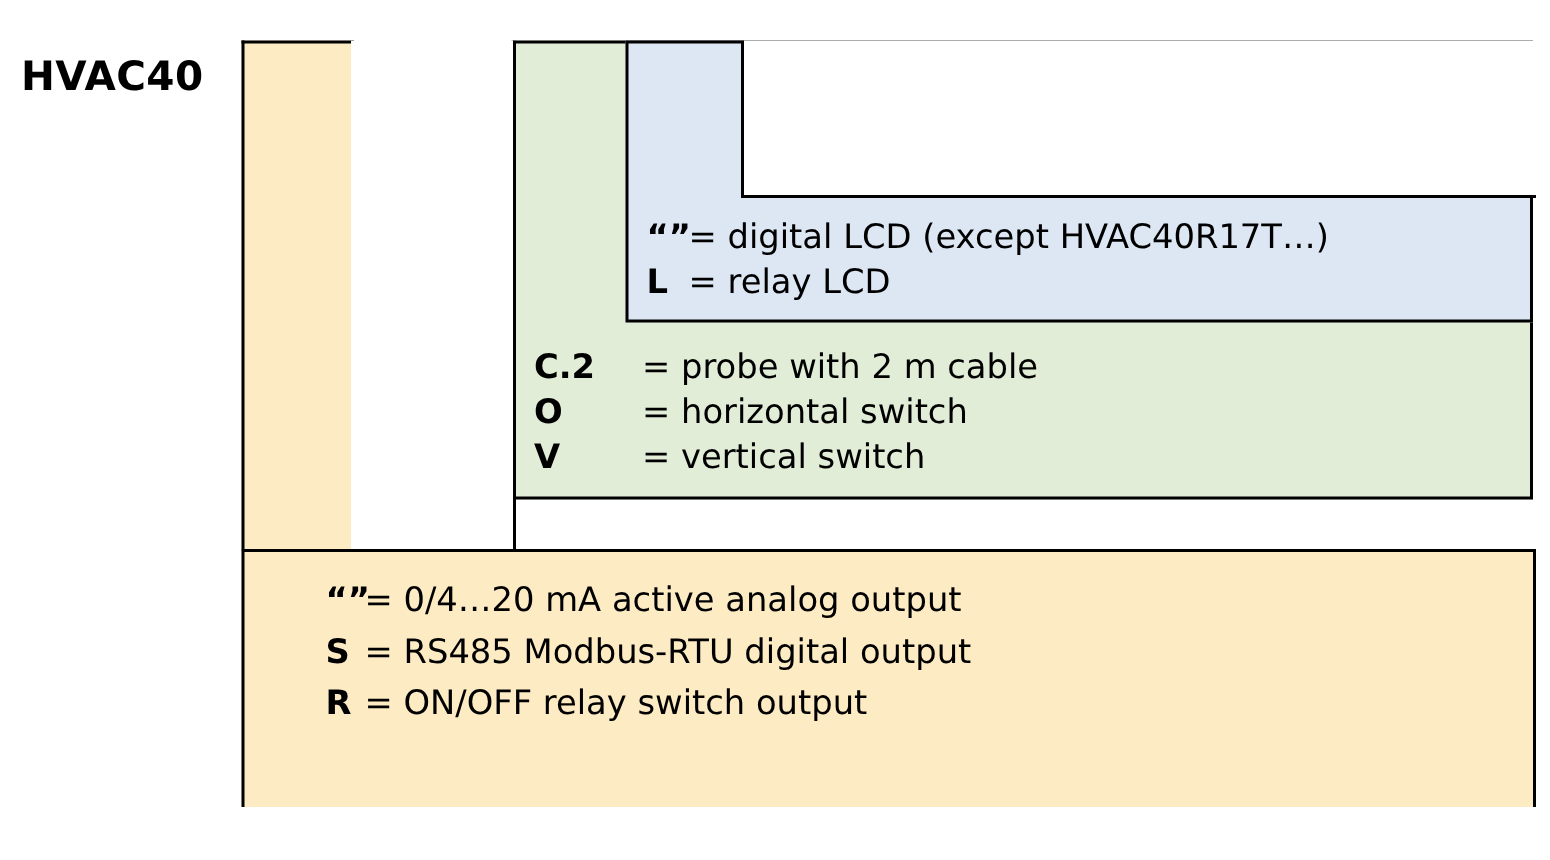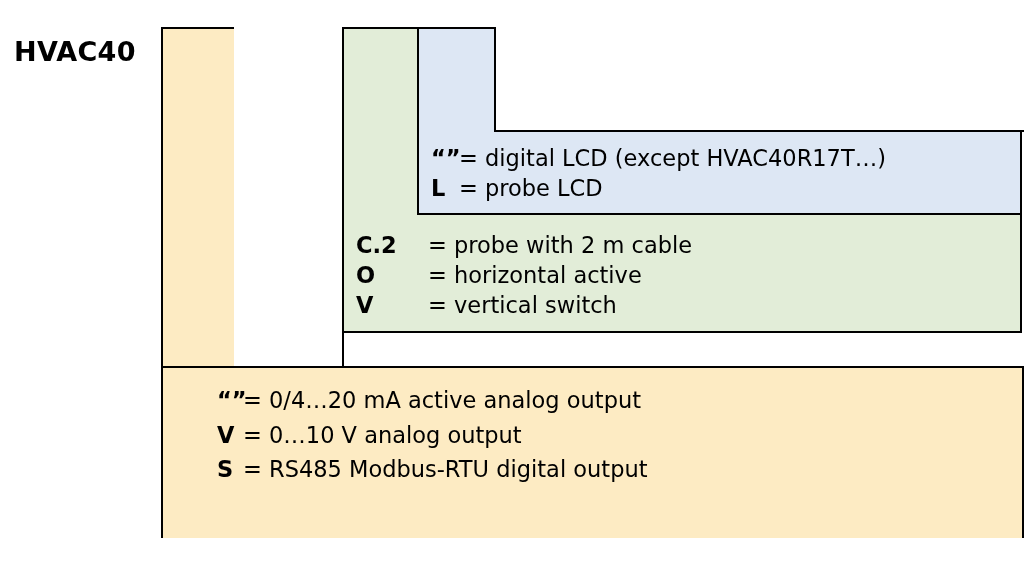--- a/index.html
+++ b/index.html
@@ -147,28 +147,28 @@
   <div class="block" id="lcd-block"></div>
 
   <div id="lcd-mask"></div>
 
   <div id="notch"></div>
 
   <div class="block" id="output-block"></div>
 
   <div class="legend" id="lcd-legend">
     <span class="row"><span class="code">“”</span><span class="desc">= digital LCD (except HVAC40R17T…)</span></span>
-    <span class="row"><span class="code">L</span><span class="desc">= probe LCD</span></span>
+    <span class="row"><span class="code">L</span><span class="desc">= relay LCD</span></span>
   </div>
 
   <div class="legend" id="probe-legend">
     <span class="row"><span class="code">C.2</span><span class="desc">= probe with 2 m cable</span></span>
-    <span class="row"><span class="code">O</span><span class="desc">= horizontal active</span></span>
+    <span class="row"><span class="code">O</span><span class="desc">= horizontal switch</span></span>
     <span class="row"><span class="code">V</span><span class="desc">= vertical switch</span></span>
   </div>
 
   <div class="legend" id="output-legend">
     <span class="row"><span class="code">“”</span><span class="desc">= 0/4…20 mA active analog output</span></span>
-    <span class="row"><span class="code">V</span><span class="desc">= 0…10 V analog output</span></span>
     <span class="row"><span class="code">S</span><span class="desc">= RS485 Modbus-RTU digital output</span></span>
+    <span class="row"><span class="code">R</span><span class="desc">= ON/OFF relay switch output</span></span>
   </div>
 
 </div>
 
 </body></html>

